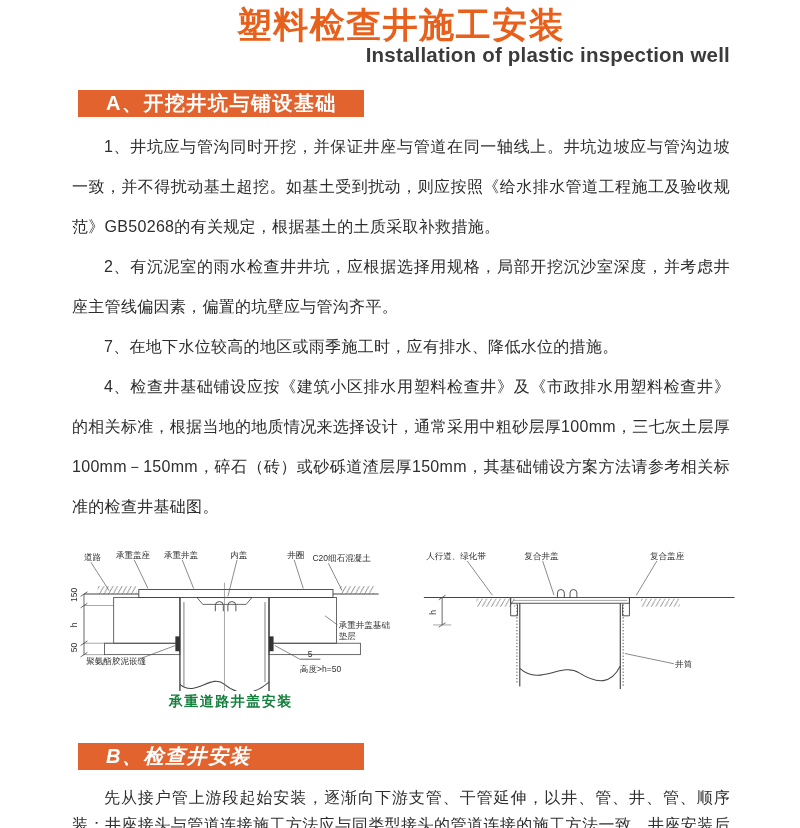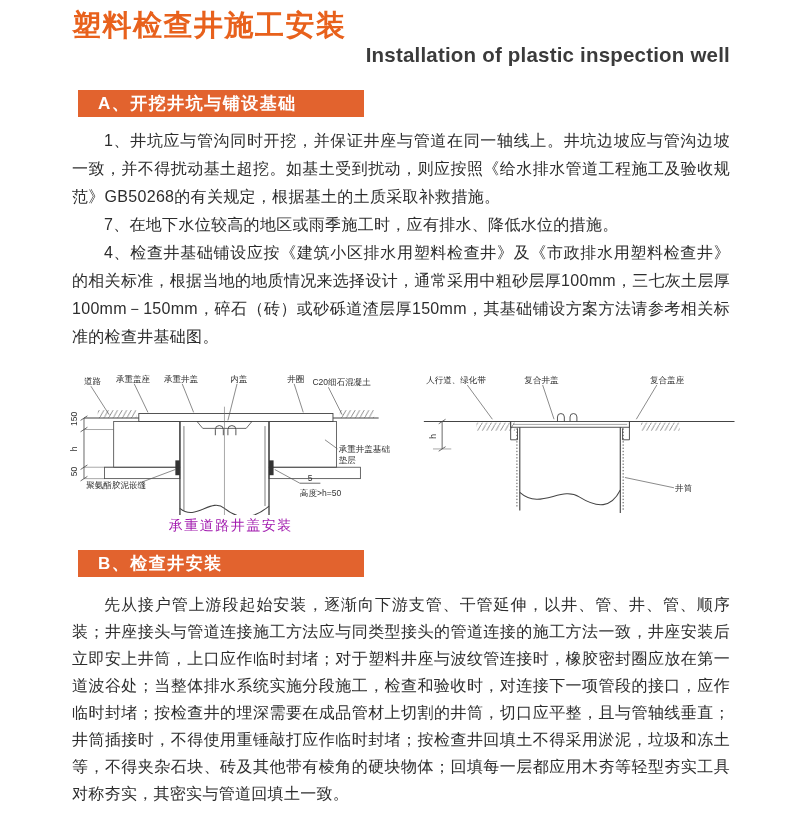--- a/index.html
+++ b/index.html
@@ -1,32 +1,32 @@
 <!DOCTYPE html>
 <html><head>
 <meta charset="utf-8">
 <style>
   * { box-sizing: border-box; }
   body { margin:0; background:#ffffff; font-family:"Liberation Sans","DejaVu Sans",sans-serif; }
   .page { width:800px; height:828px; overflow:hidden; background:#fff; position:relative; }
 
   .header { padding:8px 70px 0 72px; }
-  .title { color:#E8611C; font-size:29px; font-weight:bold; margin:0; letter-spacing:1.5px; line-height:34px; }
+  .title { color:#E8611C; font-size:35px; font-weight:bold; margin:0; letter-spacing:1.5px; line-height:34px;text-align:center; }
   .subtitle { color:#3b3b3b; font-size:20.5px; font-weight:bold; margin:1px 0 0; letter-spacing:0.2px;text-align:right; }
 
   .banner { margin:23px 0 0 78px; width:286px; height:27px; background:#E2632E; color:#ffffff;
-            font-size:17px; font-weight:bold; line-height:27px; padding-left:20px; letter-spacing:1.5px; }
-
-  .bodytext { margin:10px 70px 0 72px; font-size:16px; line-height:28px; color:#2d2d2d; text-align:justify; }
+            font-size:20px; font-weight:bold; line-height:27px; padding-left:28px; letter-spacing:1.5px; }
+
+  .bodytext { margin:10px 70px 0 72px; font-size:16px; line-height:40px; color:#2d2d2d; text-align:justify; }
   .bodytext p { margin:0; text-indent:2em; letter-spacing:0.3px; }
 
   .figs { display:flex; margin:18px 58px 0 68px; gap:23px; }
   .figs figure { margin:0; width:50%; }
   .figs svg { display:block; width:100%; height:auto; }
-  figcaption { text-align:center; font-weight:normal; font-size:14px; color:#a21caf; margin-top:2px; letter-spacing:1.5px; }
+  figcaption { text-align:center; font-weight:bold; font-size:14px; color:#15803d; margin-top:2px; letter-spacing:1.5px; }
 
   svg .lbl { font-size:7.5px; fill:#333; }
   svg .ln  { stroke:#444; fill:none; }
   svg .thin{ stroke:#666; stroke-width:0.5; fill:none; }
   svg .ldr { stroke:#555; stroke-width:0.6; fill:none; }
 
   .sec-b-text { margin-top:14px; line-height:27px; }
 </style>
 </head>
 <body>
@@ -37,20 +37,21 @@
     <h1 class="title">塑料检查井施工安装</h1>
     <h2 class="subtitle">Installation of plastic inspection well</h2>
   </header>
 
   <div class="banner">
     <span>A、开挖井坑与铺设基础</span>
   </div>
 
   <div class="bodytext">
     <p>1、井坑应与管沟同时开挖，并保证井座与管道在同一轴线上。井坑边坡应与管沟边坡一致，并不得扰动基土超挖。如基土受到扰动，则应按照《给水排水管道工程施工及验收规范》GB50268的有关规定，根据基土的土质采取补救措施。</p>
+    <p>2、有沉泥室的雨水检查井井坑，应根据选择用规格，局部开挖沉沙室深度，并考虑井座主管线偏因素，偏置的坑壁应与管沟齐平。</p>
     <p>7、在地下水位较高的地区或雨季施工时，应有排水、降低水位的措施。</p>
     <p>4、检查井基础铺设应按《建筑小区排水用塑料检查井》及《市政排水用塑料检查井》的相关标准，根据当地的地质情况来选择设计，通常采用中粗砂层厚100mm，三七灰土层厚100mm－150mm，碎石（砖）或砂砾道渣层厚150mm，其基础铺设方案方法请参考相关标准的检查井基础图。</p>
   </div>
 
   <div class="figs">
 
     <figure>
       <svg viewBox="0 0 285 128" aria-hidden="true">
         <defs>
           <pattern id="stipL" width="5" height="5" patternUnits="userSpaceOnUse">
@@ -186,21 +187,21 @@
           <path class="ldr" d="M110,14 L120,44"></path>
           <text class="lbl" x="204" y="12">复合盖座</text>
           <path class="ldr" d="M210,14 L192,44"></path>
           <text class="lbl" x="226" y="107">井筒</text>
           <path class="ldr" d="M225,104 L182,95"></path>
         </g>
       </svg>
     </figure>
   </div>
 
-  <div class="banner" style="margin-top:15px;">
+  <div class="banner" style="margin-top:32px;font-style:italic;">
     <span>B、检查井安装</span>
   </div>
 
   <div class="bodytext sec-b-text">
     <p>先从接户管上游段起始安装，逐渐向下游支管、干管延伸，以井、管、井、管、顺序装；井座接头与管道连接施工方法应与同类型接头的管道连接的施工方法一致，井座安装后立即安上井筒，上口应作临时封堵；对于塑料井座与波纹管连接时，橡胶密封圈应放在第一道波谷处；当整体排水系统实施分段施工，检查和验收时，对连接下一项管段的接口，应作临时封堵；按检查井的埋深需要在成品管材上切割的井筒，切口应平整，且与管轴线垂直；井筒插接时，不得使用重锤敲打应作临时封堵；按检查井回填土不得采用淤泥，垃圾和冻土等，不得夹杂石块、砖及其他带有棱角的硬块物体；回填每一层都应用木夯等轻型夯实工具对称夯实，其密实与管道回填土一致。</p>
   </div>
 
 </div>
 
 </body></html>

